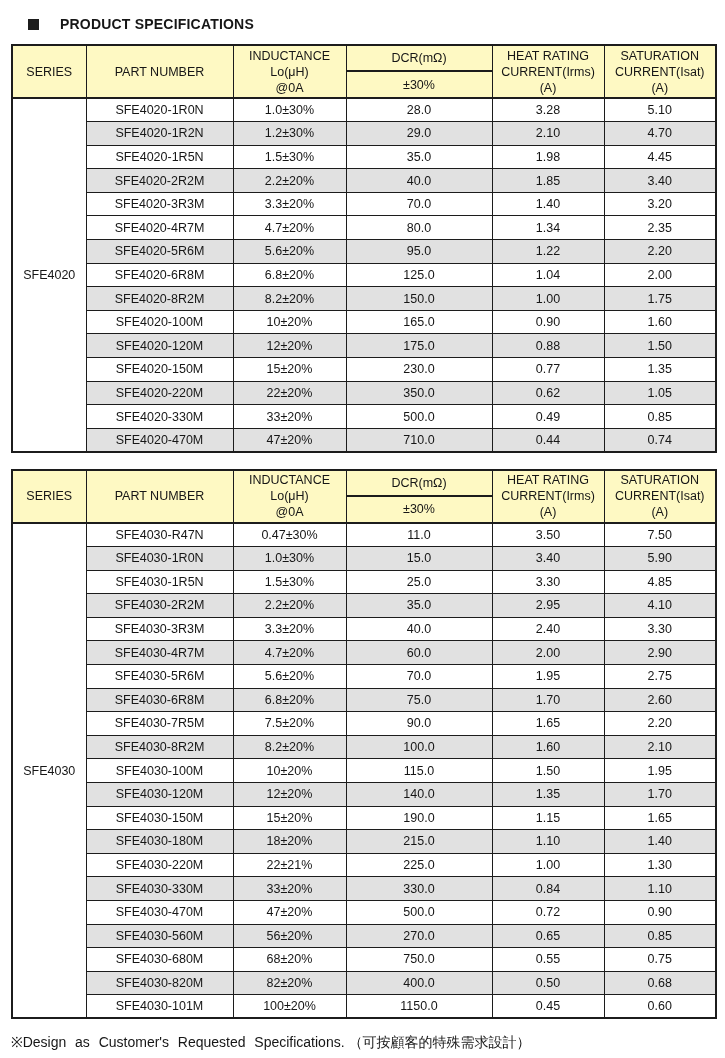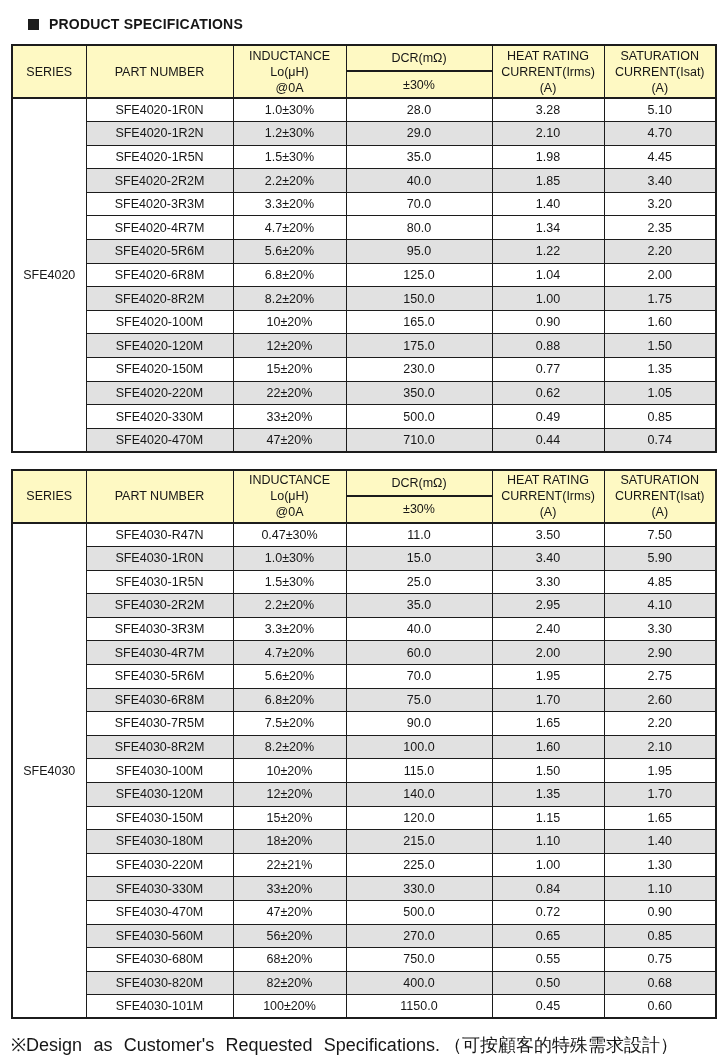--- a/index.html
+++ b/index.html
@@ -8,21 +8,21 @@
     width: 725px; height: 1058px;
     background: #ffffff;
     color: #161616;
     font-family: "Liberation Sans", sans-serif;
     -webkit-font-smoothing: antialiased;
   }
   .page { padding: 14px 10px 0 11px; }
 
   
   .title-row {
-    display: flex; align-items: center; gap: 10px;
+    display: flex; align-items: center; gap: 21px;
     margin: 2px 0 12px 17px;
     font-weight: bold; font-size: 14px; letter-spacing: 0.2px;
     white-space: nowrap;
   }
   .title-bullet {
     width: 11px; height: 11px; background: #1c1c1c;
     display: inline-block; flex: 0 0 auto;
   }
 
   
@@ -50,21 +50,21 @@
   }
   .spec-table thead tr.hdr-top { height: 26px; }
   .spec-table thead tr.hdr-sub { height: 27px; }
   .spec-table tbody tr { height: 23.6px; background: #ffffff; }
   .spec-table tbody tr.shaded td { background: #e1e1e1; }
   .spec-table tbody td.series-cell { background: #ffffff !important; margin-left: 40px; }
 
   
   .footnote {
     margin: 13px 0 0 0;
-    font-size: 18px;
+    font-size: 14px;
     color: #161616;
     white-space: nowrap;
   }
   .footnote .en { word-spacing: 0.35em; }
   .footnote .zh { margin-left: 4px; }
 </style>
 </head>
 <body>
 
 <div class="page">
@@ -334,21 +334,21 @@
         <tr class="shaded">
           <td>SFE4030-120M</td>
           <td>12±20%</td>
           <td>140.0</td>
           <td>1.35</td>
           <td>1.70</td>
         </tr>
         <tr>
           <td>SFE4030-150M</td>
           <td>15±20%</td>
-          <td>120.0</td>
+          <td>190.0</td>
           <td>1.15</td>
           <td>1.65</td>
         </tr>
         <tr class="shaded">
           <td>SFE4030-180M</td>
           <td>18±20%</td>
           <td>215.0</td>
           <td>1.10</td>
           <td>1.40</td>
         </tr>

